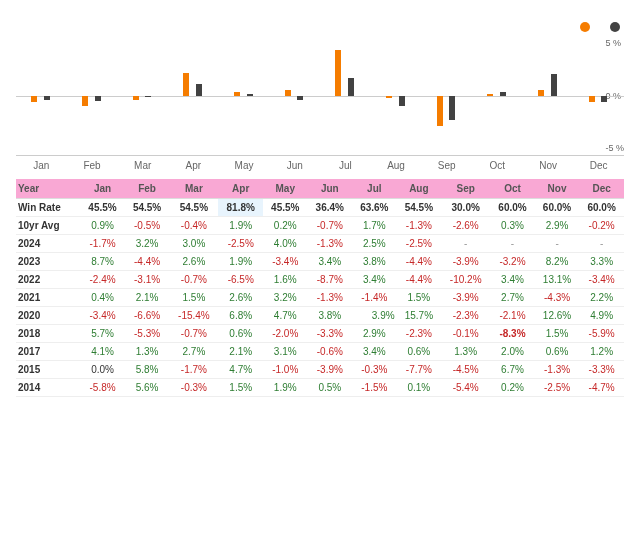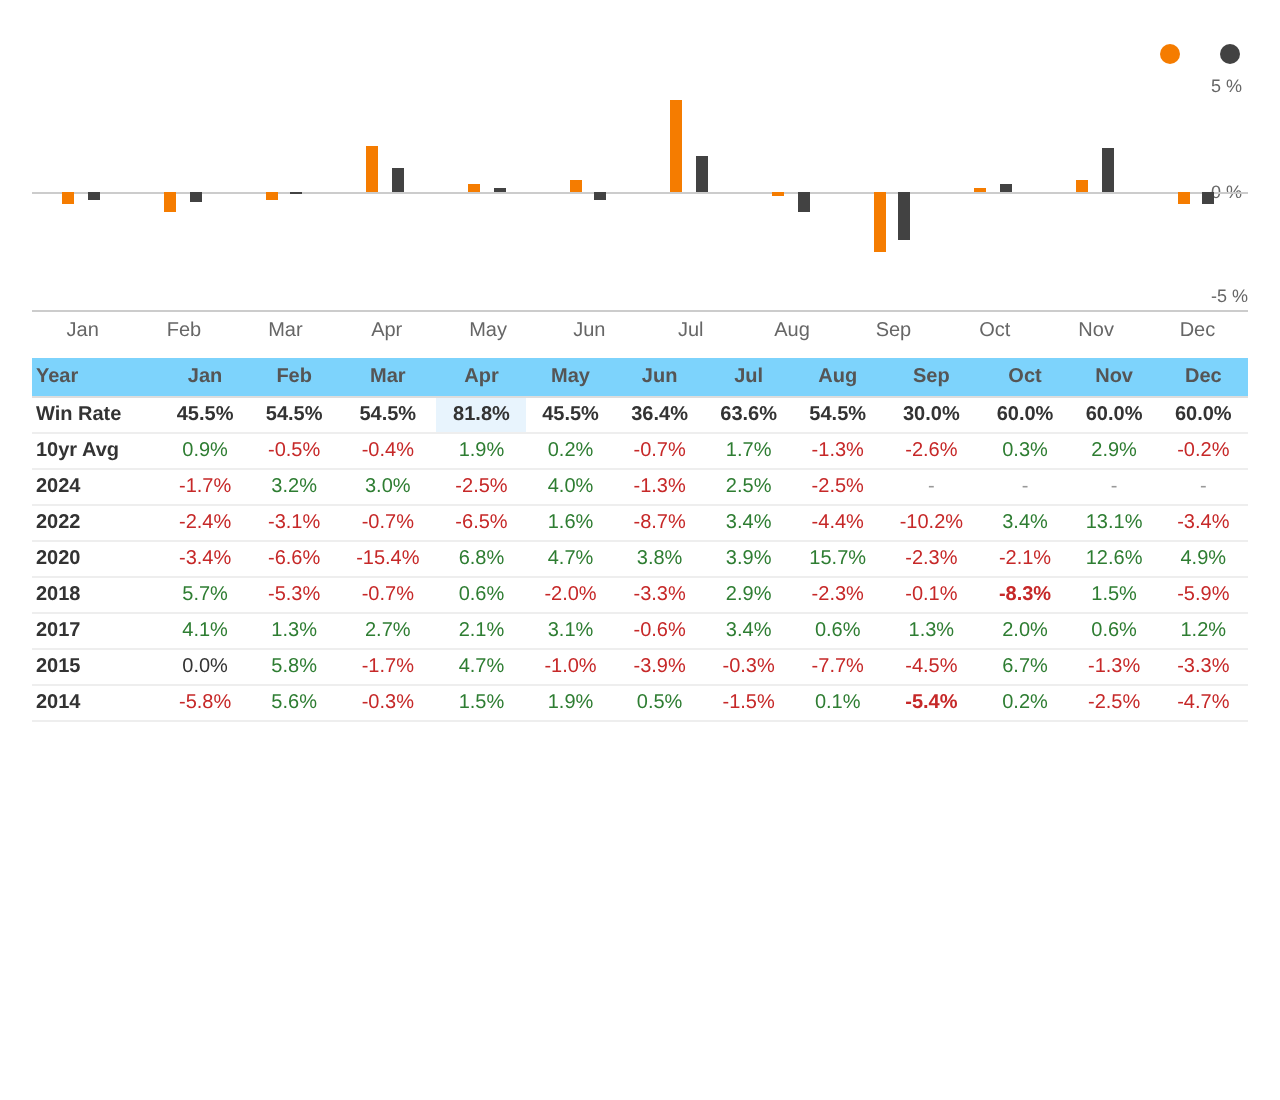--- a/index.html
+++ b/index.html
@@ -9,21 +9,21 @@
     .subtitle { font-size: 11px; color: #666; margin-bottom: 10px; }
     .subtitle span { color: #1a73e8; font-weight: bold; }
     .legend { display: flex; gap: 16px; justify-content: flex-end; margin-bottom: 4px; font-size: 11px; }
     .legend-item { display: flex; align-items: center; gap: 4px; }
     .legend-dot { width: 10px; height: 10px; border-radius: 50%; }
     .chart-area { position: relative; height: 120px; border-bottom: 1px solid #ccc; margin-bottom: 4px; }
     .y-labels { position: absolute; right: 0; top: 0; height: 100%; display: flex; flex-direction: column; justify-content: space-between; font-size: 9px; color: #666; padding: 2px 0; }
     .x-labels { display: flex; margin-bottom: 8px; }
     .x-label { flex: 1; text-align: center; font-size: 10px; color: #666; }
     table { width: 100%; border-collapse: collapse; font-size: 10px; }
-    th { background: #7dd3fc; text-align: center; padding: 4px 2px; border-bottom: 1px solid #ddd; font-weight: bold; color: #555; }
+    th { background: #f9a8d4; text-align: center; padding: 4px 2px; border-bottom: 1px solid #ddd; font-weight: bold; color: #555; }
     th:first-child { text-align: left; }
     td { text-align: center; padding: 3px 2px; border-bottom: 1px solid #eee; }
     td:first-child { text-align: left; font-weight: bold; color: #333; }
   </style>
 </head>
 <body>
 
 <div class="container">
   <h1></h1>
   <p class="subtitle">
@@ -186,43 +186,73 @@
           <td style="color: rgb(46, 125, 50);">4.0%</td>
           <td style="color: rgb(198, 40, 40);">-1.3%</td>
           <td style="color: rgb(46, 125, 50);">2.5%</td>
           <td style="color: rgb(198, 40, 40);">-2.5%</td>
           <td style="color: rgb(153, 153, 153);">-</td>
           <td style="color: rgb(153, 153, 153);">-</td>
           <td style="color: rgb(153, 153, 153);">-</td>
           <td style="color: rgb(153, 153, 153);">-</td>
         </tr>
         <tr>
+          <td>2023</td>
+          <td style="color: rgb(46, 125, 50);">8.7%</td>
+          <td style="color: rgb(198, 40, 40);">-4.4%</td>
+          <td style="color: rgb(46, 125, 50);">2.6%</td>
+          <td style="color: rgb(46, 125, 50);">1.9%</td>
+          <td style="color: rgb(198, 40, 40);">-3.4%</td>
+          <td style="color: rgb(46, 125, 50);">3.4%</td>
+          <td style="color: rgb(46, 125, 50);">3.8%</td>
+          <td style="color: rgb(198, 40, 40);">-4.4%</td>
+          <td style="color: rgb(198, 40, 40);">-3.9%</td>
+          <td style="color: rgb(198, 40, 40);">-3.2%</td>
+          <td style="color: rgb(46, 125, 50);">8.2%</td>
+          <td style="color: rgb(46, 125, 50);">3.3%</td>
+        </tr>
+        <tr>
           <td>2022</td>
           <td style="color: rgb(198, 40, 40);">-2.4%</td>
           <td style="color: rgb(198, 40, 40);">-3.1%</td>
           <td style="color: rgb(198, 40, 40);">-0.7%</td>
           <td style="color: rgb(198, 40, 40);">-6.5%</td>
           <td style="color: rgb(46, 125, 50);">1.6%</td>
           <td style="color: rgb(198, 40, 40);">-8.7%</td>
           <td style="color: rgb(46, 125, 50);">3.4%</td>
           <td style="color: rgb(198, 40, 40);">-4.4%</td>
           <td style="color: rgb(198, 40, 40);">-10.2%</td>
           <td style="color: rgb(46, 125, 50);">3.4%</td>
           <td style="color: rgb(46, 125, 50);">13.1%</td>
           <td style="color: rgb(198, 40, 40);">-3.4%</td>
         </tr>
         <tr>
+          <td>2021</td>
+          <td style="color: rgb(46, 125, 50);">0.4%</td>
+          <td style="color: rgb(46, 125, 50);">2.1%</td>
+          <td style="color: rgb(46, 125, 50);">1.5%</td>
+          <td style="color: rgb(46, 125, 50);">2.6%</td>
+          <td style="color: rgb(46, 125, 50);">3.2%</td>
+          <td style="color: rgb(198, 40, 40);">-1.3%</td>
+          <td style="color: rgb(198, 40, 40);">-1.4%</td>
+          <td style="color: rgb(46, 125, 50);">1.5%</td>
+          <td style="color: rgb(198, 40, 40);">-3.9%</td>
+          <td style="color: rgb(46, 125, 50);">2.7%</td>
+          <td style="color: rgb(198, 40, 40);">-4.3%</td>
+          <td style="color: rgb(46, 125, 50);">2.2%</td>
+        </tr>
+        <tr>
           <td>2020</td>
           <td style="color: rgb(198, 40, 40);">-3.4%</td>
           <td style="color: rgb(198, 40, 40);">-6.6%</td>
           <td style="color: rgb(198, 40, 40);">-15.4%</td>
           <td style="color: rgb(46, 125, 50);">6.8%</td>
           <td style="color: rgb(46, 125, 50);">4.7%</td>
           <td style="color: rgb(46, 125, 50);">3.8%</td>
-          <td style="color: rgb(46, 125, 50);">3.9%</td>
+          <td style="color: rgb(46, 125, 50); text-align: right;">3.9%</td>
           <td style="color: rgb(46, 125, 50);">15.7%</td>
           <td style="color: rgb(198, 40, 40);">-2.3%</td>
           <td style="color: rgb(198, 40, 40);">-2.1%</td>
           <td style="color: rgb(46, 125, 50);">12.6%</td>
           <td style="color: rgb(46, 125, 50);">4.9%</td>
         </tr>
         <tr>
           <td>2018</td>
           <td style="color: rgb(46, 125, 50);">5.7%</td>
           <td style="color: rgb(198, 40, 40);">-5.3%</td>
@@ -270,20 +300,20 @@
         <tr>
           <td>2014</td>
           <td style="color: rgb(198, 40, 40);">-5.8%</td>
           <td style="color: rgb(46, 125, 50);">5.6%</td>
           <td style="color: rgb(198, 40, 40);">-0.3%</td>
           <td style="color: rgb(46, 125, 50);">1.5%</td>
           <td style="color: rgb(46, 125, 50);">1.9%</td>
           <td style="color: rgb(46, 125, 50);">0.5%</td>
           <td style="color: rgb(198, 40, 40);">-1.5%</td>
           <td style="color: rgb(46, 125, 50);">0.1%</td>
-          <td style="color: rgb(198, 40, 40); font-weight: bold;">-5.4%</td>
+          <td style="color: rgb(198, 40, 40);">-5.4%</td>
           <td style="color: rgb(46, 125, 50);">0.2%</td>
           <td style="color: rgb(198, 40, 40);">-2.5%</td>
           <td style="color: rgb(198, 40, 40);">-4.7%</td>
         </tr>
       </tbody>
   </table>
 </div>
 
 </body></html>

